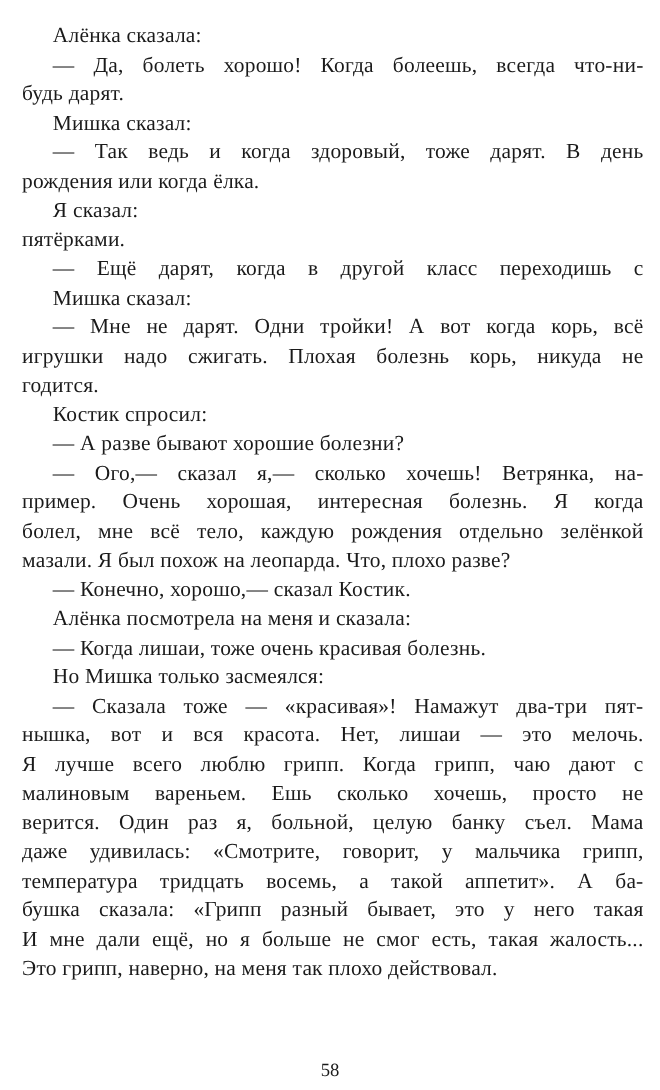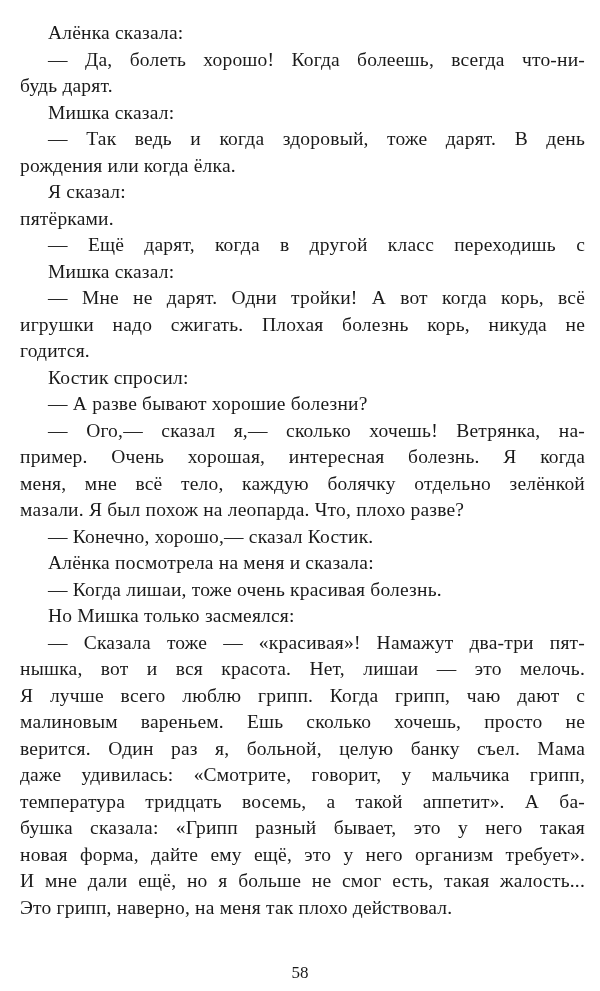--- a/index.html
+++ b/index.html
@@ -41,32 +41,31 @@
       <div class="line">пятёрками.</div>
       <div class="line indent justify">— Ещё дарят, когда в другой класс переходишь с</div>
       <div class="line indent">Мишка сказал:</div>
       <div class="line indent justify">— Мне не дарят. Одни тройки! А вот когда корь, всё</div>
       <div class="line justify">игрушки надо сжигать. Плохая болезнь корь, никуда не</div>
       <div class="line">годится.</div>
       <div class="line indent">Костик спросил:</div>
       <div class="line indent">— А разве бывают хорошие болезни?</div>
       <div class="line indent justify">— Ого,— сказал я,— сколько хочешь! Ветрянка, на-</div>
       <div class="line justify">пример. Очень хорошая, интересная болезнь. Я когда</div>
-      <div class="line justify">меня, мне всё тело, каждую болячку отдельно зелёнкой</div>
+      <div class="line justify">болел, мне всё тело, каждую рождения отдельно зелёнкой</div>
       <div class="line">мазали. Я был похож на леопарда. Что, плохо разве?</div>
       <div class="line indent">— Конечно, хорошо,— сказал Костик.</div>
       <div class="line indent">Алёнка посмотрела на меня и сказала:</div>
       <div class="line indent">— Когда лишаи, тоже очень красивая болезнь.</div>
       <div class="line indent">Но Мишка только засмеялся:</div>
       <div class="line indent justify">— Сказала тоже — «красивая»! Намажут два-три пят-</div>
       <div class="line justify">нышка, вот и вся красота. Нет, лишаи — это мелочь.</div>
       <div class="line justify">Я лучше всего люблю грипп. Когда грипп, чаю дают с</div>
       <div class="line justify">малиновым вареньем. Ешь сколько хочешь, просто не</div>
       <div class="line justify">верится. Один раз я, больной, целую банку съел. Мама</div>
       <div class="line justify">даже удивилась: «Смотрите, говорит, у мальчика грипп,</div>
       <div class="line justify">температура тридцать восемь, а такой аппетит». А ба-</div>
       <div class="line justify">бушка сказала: «Грипп разный бывает, это у него такая</div>
-      <div class="line justify">новая форма, дайте ему ещё, это у него организм требует».</div>
       <div class="line justify">И мне дали ещё, но я больше не смог есть, такая жалость...</div>
       <div class="line">Это грипп, наверно, на меня так плохо действовал.</div>
     </div>
   <div class="page-number">58</div>
 </div>
 
 </body></html>

